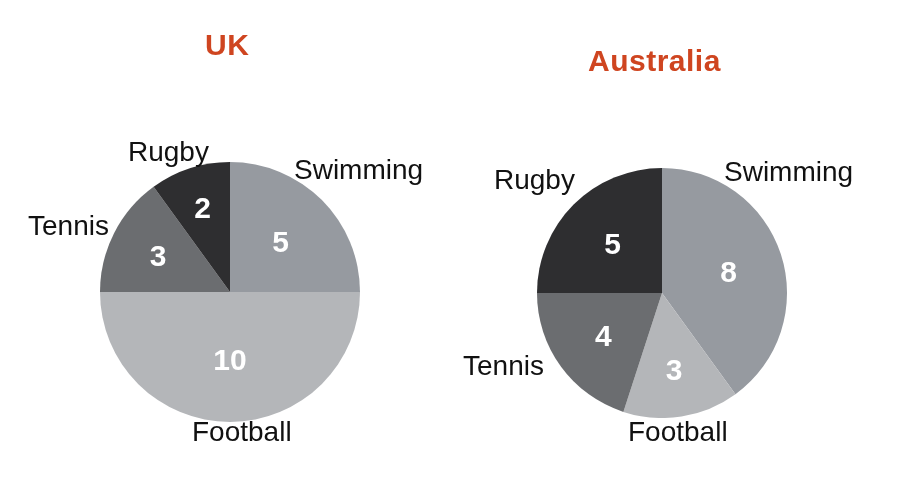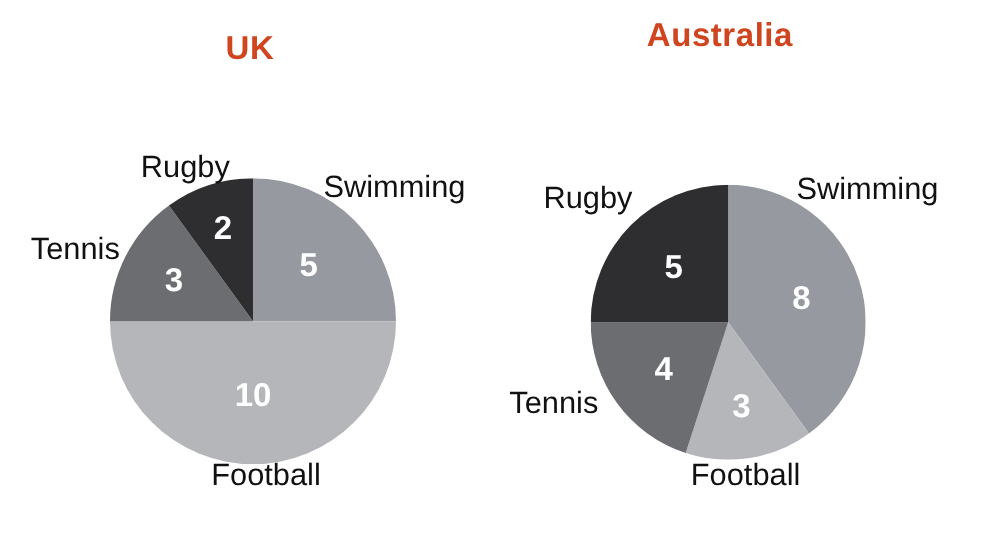--- a/index.html
+++ b/index.html
@@ -19,21 +19,21 @@
   .chart-title {
     position: absolute;
     font-family: "Liberation Sans", sans-serif;
     font-weight: bold;
     font-size: 30px;
     color: #cf4520;
     letter-spacing: 0.5px;
     white-space: nowrap;
   }
   #title-uk   { left: 205px; top: 28px; }
-  #title-aus  { left: 588px; top: 16px; }
+  #title-aus  { left: 588px; top: 44px; }
 
   .pie-wrap {
     position: absolute;
   }
   .pie-svg { display: block; }
 
   .slice-label {
     font-family: "Liberation Sans", sans-serif;
     font-weight: bold;
     fill: #ffffff;

